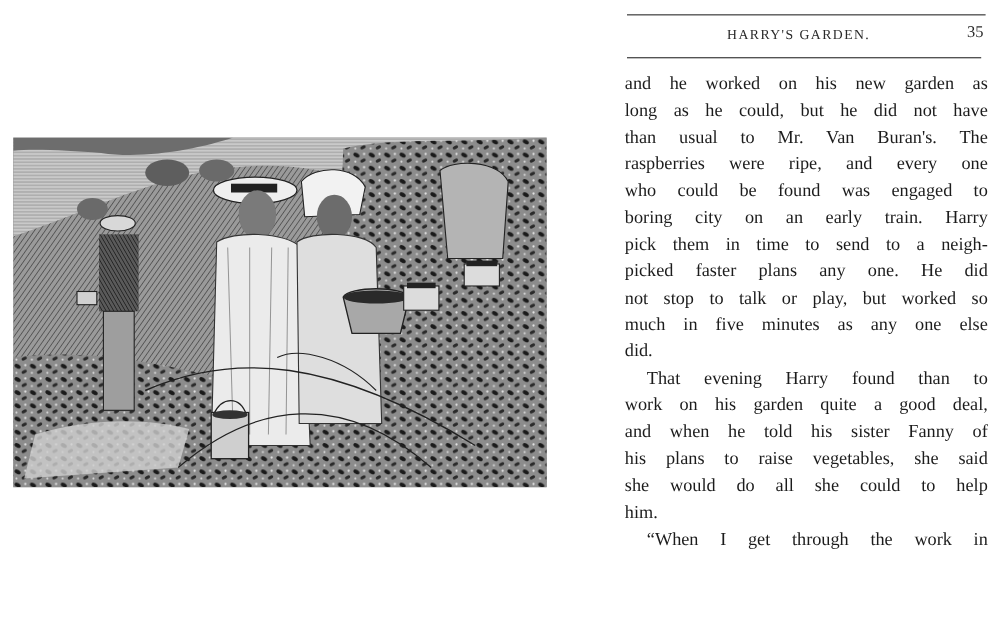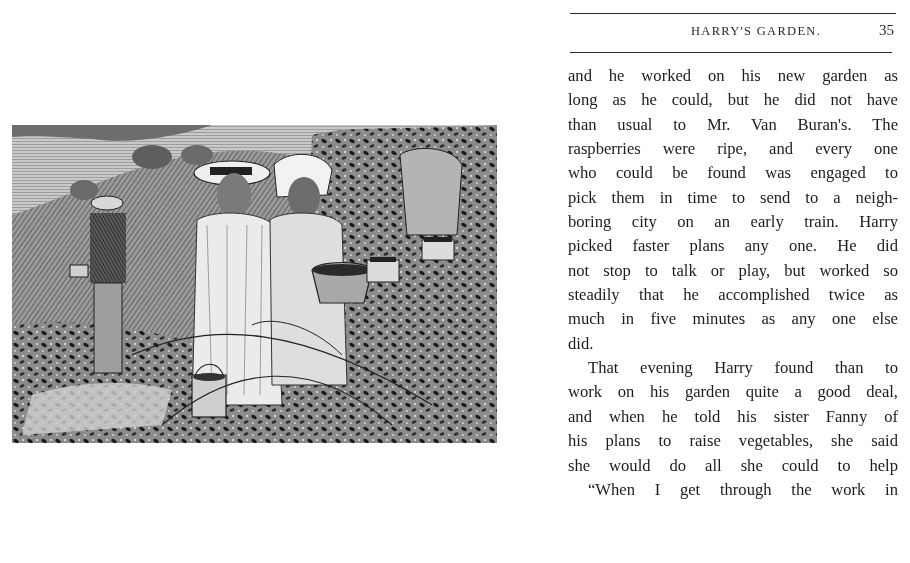--- a/index.html
+++ b/index.html
@@ -34,21 +34,21 @@
     left: 570px;
     width: 326px;
     height: 0;
     border-top: 1.3px solid #2a2a2a;
   }
   .rule.top { top: 13px; }
   .rule.bottom { top: 52px; width: 322px; }
   .running-head {
     position: absolute;
     top: 24px;
-    left: 691px;
+    left: 661px;
     font-size: 12.5px;
     letter-spacing: 1.3px;
     color: #2a2a2a;
   }
   .page-number {
     position: absolute;
     top: 22px;
     left: 879px;
     font-size: 15px;
     color: #2a2a2a;
@@ -158,31 +158,31 @@
 <div class="page-number">35</div>
 <div class="rule bottom"></div>
 
 <div class="text-block">
   <div>
     <span class="line">and he worked on his new garden as</span>
     <span class="line">long as he could, but he did not have</span>
     <span class="line">than usual to Mr. Van Buran's. The</span>
     <span class="line">raspberries were ripe, and every one</span>
     <span class="line">who could be found was engaged to</span>
+    <span class="line">boring city on an early train. Harry</span>
     <span class="line">pick them in time to send to a neigh-</span>
-    <span class="line">boring city on an early train. Harry</span>
     <span class="line">picked faster plans any one. He did</span>
     <span class="line">not stop to talk or play, but worked so</span>
-    <span class="line">steadily that he accomplished twice as</span>
     <span class="line">much in five minutes as any one else</span>
     <span class="line last">did.</span>
   </div>
   <div>
     <span class="line indent">That evening Harry found than to</span>
     <span class="line">work on his garden quite a good deal,</span>
     <span class="line">and when he told his sister Fanny of</span>
     <span class="line">his plans to raise vegetables, she said</span>
     <span class="line">she would do all she could to help</span>
+    <span class="line last">him.</span>
   </div>
   <div>
     <span class="line indent">“When I get through the work in</span>
   </div>
 </div>
 
 </body></html>

